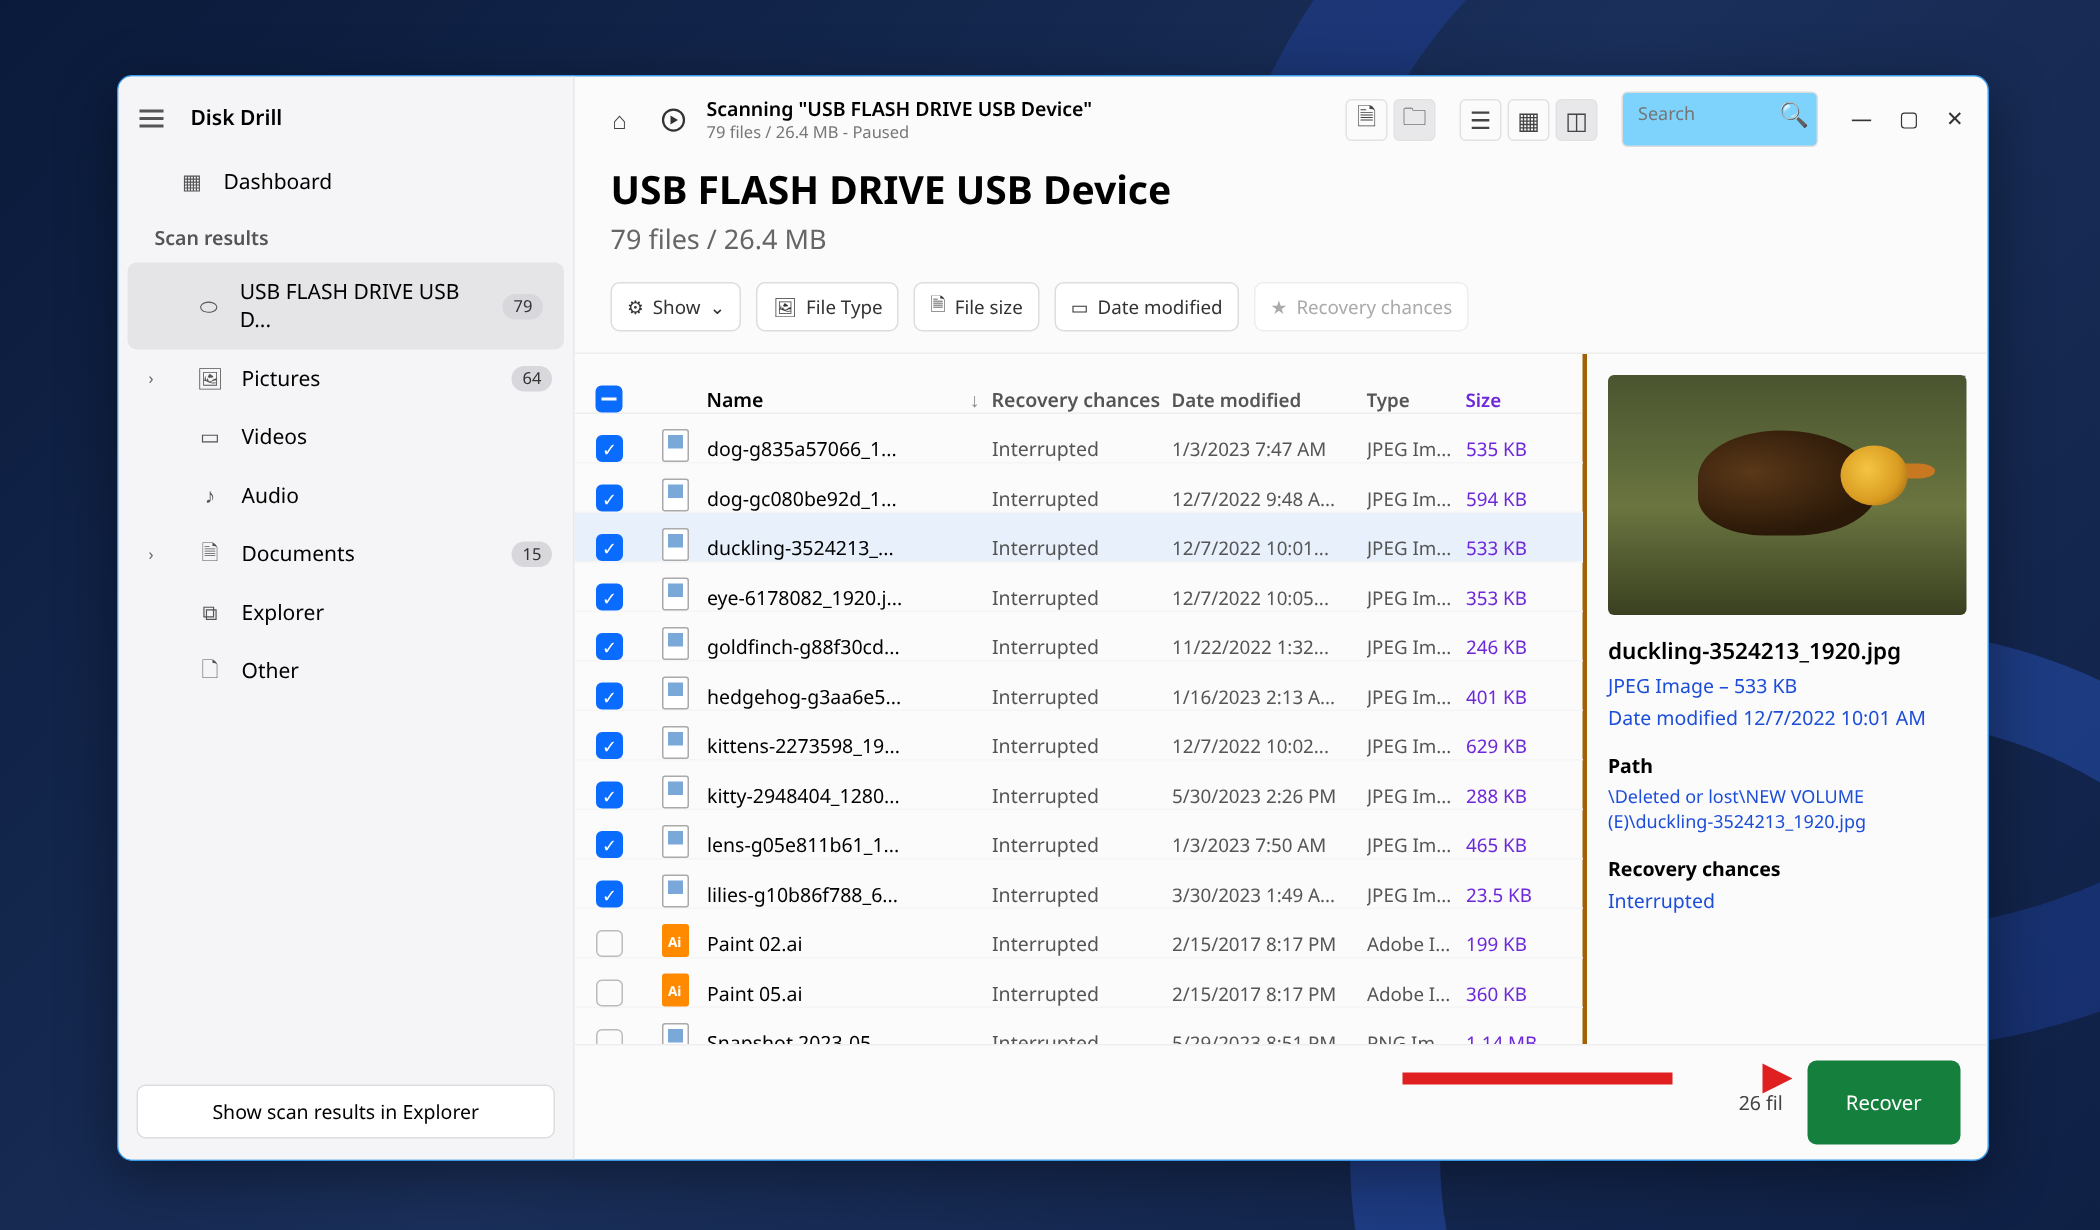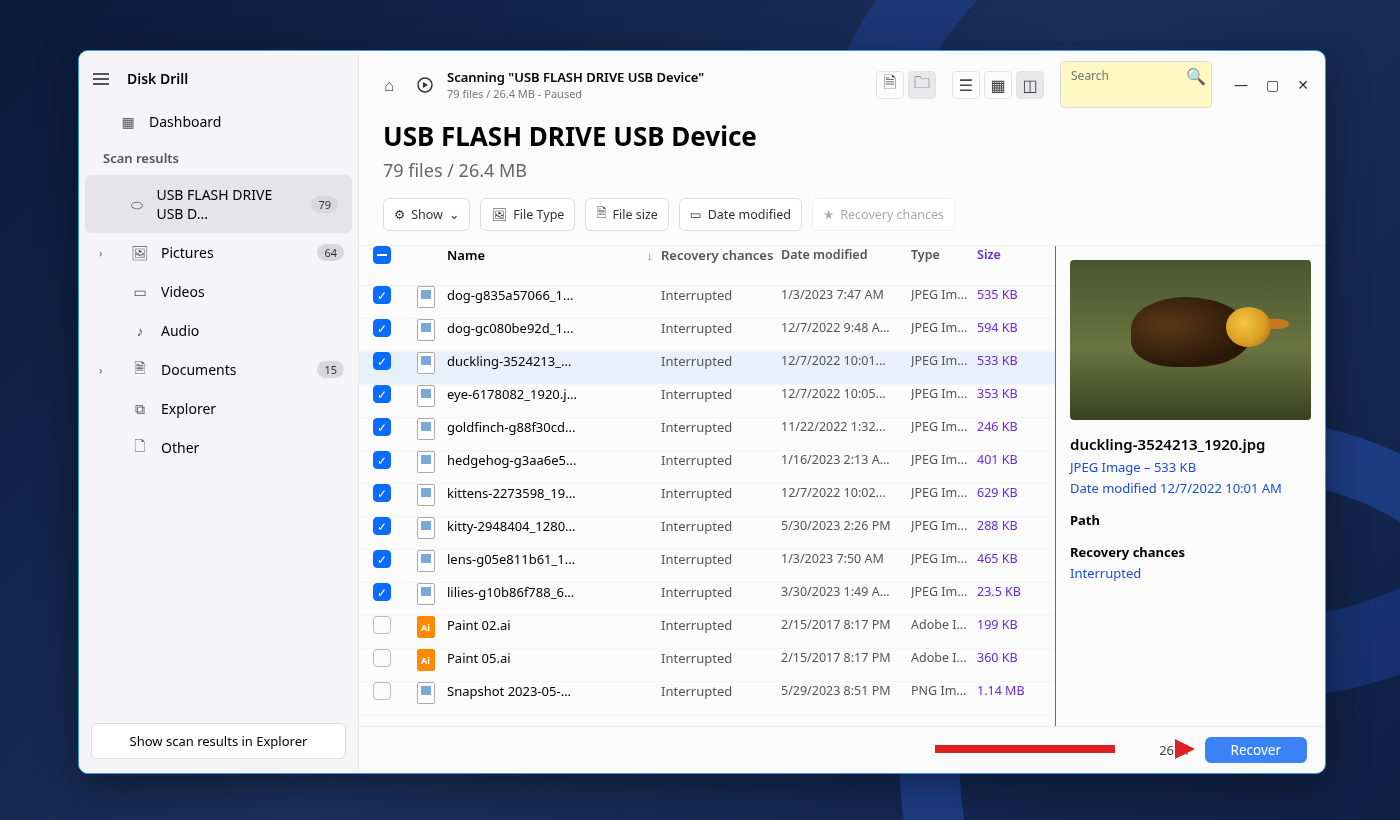--- a/index.html
+++ b/index.html
@@ -1,21 +1,21 @@
 <!DOCTYPE html>
 <html><head>
 <meta charset="utf-8">
 <style>
 *{box-sizing:border-box;margin:0;padding:0;font-family:"Segoe UI",system-ui,sans-serif}
 body{width:1400px;height:820px;background:linear-gradient(135deg,#0a1a3a 0%,#1a2f5a 50%,#0f2045 100%);overflow:hidden;position:relative}
 .wave{position:absolute;width:900px;height:900px;border:80px solid rgba(40,80,200,.3);border-radius:50%;right:-300px;top:-200px}
 .wave2{position:absolute;width:700px;height:700px;border:60px solid rgba(50,100,230,.35);border-radius:50%;right:-200px;bottom:-300px}
 .window{position:absolute;left:78px;top:50px;width:1248px;height:724px;background:#fbfbfb;border-radius:10px;border:1px solid #3a9ae8;box-shadow:0 10px 40px rgba(0,0,0,.4);display:flex;flex-direction:column;overflow:hidden}
 .body{flex:1;display:flex;min-height:0}
-.sidebar{width:280px;background:#f5f5f7;border-right:1px solid #e8e8e8;display:flex;flex-direction:column}
+.sidebar{width:304px;background:#f5f5f7;border-right:1px solid #e8e8e8;display:flex;flex-direction:column}
 .sidehead{display:flex;align-items:center;gap:18px;padding:18px 14px 14px}
 .hamb{display:flex;flex-direction:column;gap:3px;cursor:pointer}
 .hamb span{width:16px;height:2px;background:#555}
 .appname{font-size:14px;font-weight:600}
 .navitem{display:flex;align-items:center;gap:12px;padding:10px 14px 10px 40px;font-size:14px;cursor:pointer}
 .navitem.active{background:#e5e5e7;border-radius:6px;margin:0 6px;padding-left:34px}
 .section{padding:8px 24px;font-size:13px;font-weight:600;color:#555}
 .badge{margin-left:auto;background:#d8d8dc;border-radius:10px;padding:1px 7px;font-size:11px;color:#333}
 .chev{width:10px;display:inline-block;color:#666;font-size:11px;margin-left:-20px;margin-right:10px}
 .ic{width:18px;height:18px;display:flex;align-items:center;justify-content:center;color:#555;font-size:14px}
@@ -23,63 +23,63 @@
 .main{flex:1;display:flex;flex-direction:column;min-width:0}
 .topbar{display:flex;align-items:center;padding:10px 16px;gap:8px}
 .tb-ic{width:28px;height:28px;display:flex;align-items:center;justify-content:center;cursor:pointer;border-radius:4px;color:#444}
 .tb-ic.active{background:#e8e8ea}
 .scanhdr{flex:0 0 auto;margin-right:auto}
 .scanhdr .t1{font-size:13px;font-weight:600}
 .scanhdr .t2{font-size:11px;color:#777}
 .group{display:flex;gap:4px;margin-right:8px}
 .group .tb-ic{border:1px solid #e2e2e2}
 .search{position:relative;margin-right:6px}
-.search input{width:152px;padding:5px 26px 23px 10px;border:1px solid #ddd;border-radius:4px;font-size:12px;background:#fef9c3}
+.search input{width:131px;padding:5px 26px 13px 10px;border:1px solid #ddd;border-radius:4px;font-size:12px;background:#7dd3fc}
 .search .sic{position:absolute;right:6px;top:4px;color:#777}
 .winctrl{display:flex;gap:18px;margin-left:8px}
 .winctrl span{cursor:pointer;font-size:14px;color:#333}
 .headarea{padding:0 24px 14px}
 .h1{font-size:26px;font-weight:700;margin-bottom:4px}
 .h2{font-size:18px;color:#666;margin-bottom:16px}
 .chips{display:flex;gap:10px;flex-wrap:wrap}
 .chip{display:flex;align-items:center;gap:6px;padding:5px 10px;border:1px solid #ddd;background:#fff;border-radius:6px;font-size:12.5px;cursor:pointer;color:#333}
 .chip.muted{color:#aaa;border-color:#eee}
 .content{flex:1;display:flex;min-height:0;border-top:1px solid #eee}
 .table{flex:1;display:flex;flex-direction:column;min-width:0;overflow:hidden}
-.thead,.trow{display:flex;align-items:flex-start;padding:0 14px;min-height:33px;font-size:13px}
+.thead,.trow{display:flex;align-items:flex-end;padding:0 14px;min-height:33px;font-size:13px}
 .thead{font-weight:600;border-bottom:1px solid #eee;min-height:40px}
 .trow{border-bottom:1px solid #f5f5f5}
 .trow.sel{background:#e8f1fb}
 .c-chk{width:44px}
 .c-ic{width:30px}
 .c-name{flex:1;min-width:0;overflow:hidden;text-overflow:ellipsis;white-space:nowrap;padding-right:8px}
 .c-rec{width:120px;color:#555}
 .c-date{width:130px;color:#555;font-size:12.5px}
 .c-type{width:66px;color:#555;font-size:12.5px;overflow:hidden;text-overflow:ellipsis;white-space:nowrap}
 .c-size{width:64px;color:#6d28d9;font-size:12.5px}
 .cbx{width:18px;height:18px;border-radius:4px;border:1.5px solid #bbb;display:flex;align-items:center;justify-content:center;cursor:pointer}
 .cbx.on{background:#0a6cff;border-color:#0a6cff;color:#fff;font-size:12px}
 .cbx.ind{background:#0a6cff;border-color:#0a6cff}
 .cbx.ind::after{content:"";width:10px;height:2px;background:#fff}
 .fic{width:18px;height:22px;border:1px solid #aaa;border-radius:2px;position:relative;background:#fff}
 .fic::after{content:"";position:absolute;top:3px;left:3px;right:3px;height:9px;background:#7aa8d8}
 .fic.ai{background:#ff8a00;border-color:#ff8a00}
 .fic.ai::after{content:"Ai";background:none;color:#fff;font-size:9px;font-weight:700;top:4px;left:3px;height:auto}
-.details{width:270px;border-left:1px solid #a16207;padding:14px;overflow:auto;position:relative;font-size:13px}
+.details{width:270px;border-left:3px solid #a16207;padding:14px;overflow:auto;position:relative;font-size:13px}
 .popic{position:absolute;right:14px;top:10px;cursor:pointer;color:#555}
 .preview{width:100%;height:160px;border-radius:4px;background:linear-gradient(180deg,#4a5530 0%,#6a7540 55%,#3a4020 100%);position:relative;overflow:hidden;margin-bottom:14px}
 .duck{position:absolute;left:50%;top:45%;width:120px;height:70px;background:radial-gradient(ellipse at 30% 40%,#5a3818 0%,#2a1808 70%);border-radius:50% 60% 50% 40%;transform:translate(-50%,-50%)}
 .duck::after{content:"";position:absolute;right:-20px;top:10px;width:45px;height:40px;background:radial-gradient(circle at 40% 40%,#f5c542 0%,#d89b20 60%,#8a5510 100%);border-radius:50%}
 .beak{position:absolute;right:-38px;top:22px;width:22px;height:10px;background:#c77820;border-radius:0 50% 50% 0}
 .dname{font-size:15px;font-weight:600;margin-bottom:4px}
 .dline{color:#1d4ed8;margin-bottom:3px;font-size:13px}
 .dlab{font-weight:700;margin-top:14px;margin-bottom:3px}
 .footer{display:flex;align-items:center;justify-content:flex-end;padding:10px 18px;border-top:1px solid #eee;gap:16px;position:relative}
 .footer .txt{font-size:13px;color:#444}
-.recbtn{background:#3b82f6;color:#fff;border:none;padding:4px 26px;border-radius:6px;font-size:13.5px;cursor:pointer}
+.recbtn{background:#15803d;color:#fff;border:none;padding:19px 26px;border-radius:6px;font-size:13.5px;cursor:pointer}
 .arrow{position:absolute;right:130px;top:10px;width:80px;height:24px}
 .arrow svg{width:100%;height:100%}
 .redbar{position:absolute;right:210px;top:18px;width:180px;height:8px;background:#e02020}
 </style>
 </head>
 <body>
 <div class="wave"></div>
 <div class="wave2"></div>
 
 <div class="window">
@@ -392,20 +392,21 @@
      <span class="popic">⇱</span>
      <div class="preview">
       <div class="duck">
                 <div class="beak"></div>
               </div>
      </div>
      <div class="dname">duckling-3524213_1920.jpg</div>
      <div class="dline">JPEG Image – 533 KB</div>
      <div class="dline">Date modified 12/7/2022 10:01 AM</div>
      <div class="dlab">Path</div>
+     <div class="dline" style="font-size:12px">\Deleted or lost\NEW VOLUME (E)\duckling-3524213_1920.jpg</div>
      <div class="dlab">Recovery chances</div>
      <div class="dline">Interrupted</div>
     </aside>
    </div>
 
    <div class="footer">
     <span class="txt">26 fil</span>
     <div class="redbar"></div>
     <div class="arrow">
      <svg viewBox="0 0 80 24">

